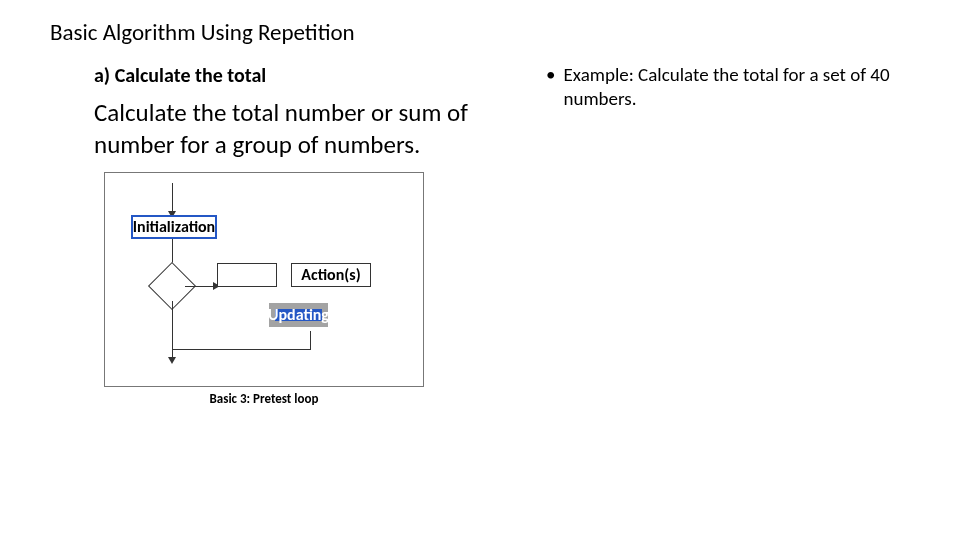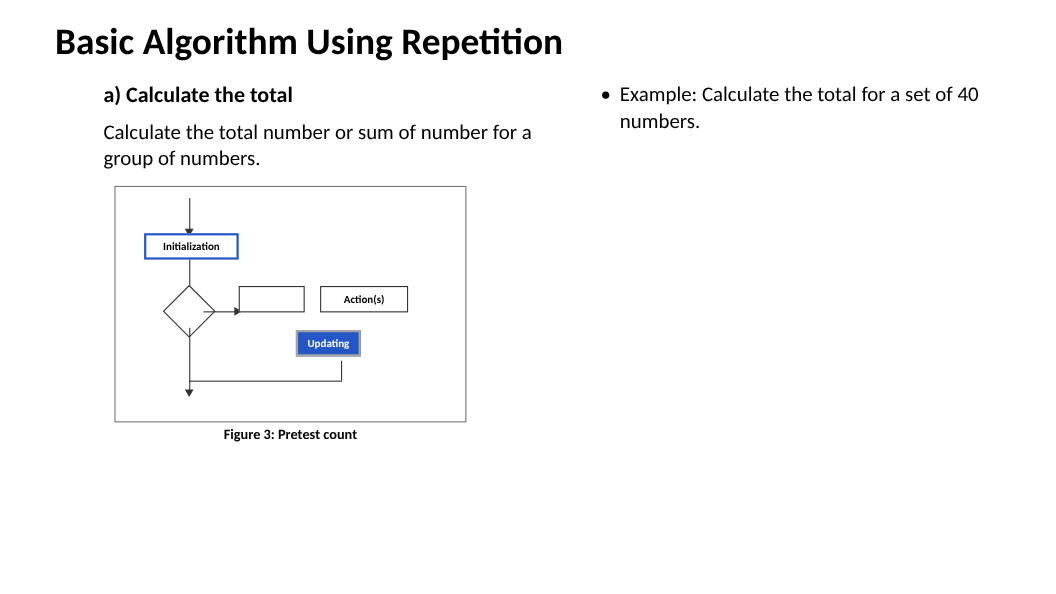--- a/index.html
+++ b/index.html
@@ -5,31 +5,31 @@
   * { box-sizing: border-box; margin: 0; padding: 0; }
   body {
     width: 960px; height: 540px;
     background: #fff;
     font-family: "Calibri", "Segoe UI", Arial, sans-serif;
     color: #000;
     overflow: hidden;
   }
   .slide { padding: 20px 50px 0 50px; }
   .title {
-    font-size: 34px;
-    font-weight: 700;
+    font-size: 23px;
+    font-weight: 400;
     line-height: 1.1;
     margin-bottom: 18px;
     font-family: "Calibri", "Segoe UI", Arial, sans-serif;
   }
   .cols { display: flex; gap: 32px; }
   .col-left { flex: 0 0 420px; margin-left: 44px; }
   .col-right { flex: 1; }
   .sub-a { font-size: 20px; font-weight: 700; margin-bottom: 10px; }
-  .desc { font-size: 19px; line-height: 1.25; margin-bottom: 12px; }
+  .desc { font-size: 25px; line-height: 1.25; margin-bottom: 12px; }
   .fig-wrap {
     border: 1px solid #777;
     width: 320px; height: 215px;
     margin-left: 10px;
     position: relative;
     background: #fff;
   }
   .fig-caption { font-size: 13px; font-weight: 600; text-align: center; width:320px; margin-left:10px; margin-top:4px; }
   .bullet { font-size: 19px; line-height: 1.25; display: flex; gap: 8px; margin-bottom: 10px; }
   .bullet .dot { font-size: 19px; }
@@ -40,28 +40,28 @@
     font-weight: 700;
     padding: 6px 10px 10px 10px;
     line-height: 1.3;
     white-space: pre;
     margin-left: 14px;
     width: 420px;
   }
   
   .fbox {
     position: absolute; border: 1px solid #333; background: #fff;
-    font-size: 10px; font-weight: 600; display: flex;
+    font-size: 16px; font-weight: 600; display: flex;
     align-items: center; justify-content: center; text-align: center;
   }
   .init { left: 26px; top: 42px; width: 86px; height: 24px;
           border: 2px solid #2457c5; color: #000; }
   .actions { left: 186px; top: 90px; width: 80px; height: 24px; }
   .updating { left: 164px; top: 130px; width: 59px; height: 24px;
-              background: #2457c5; color: #fff; border: 2px solid #a3a3a3; }
+              background: #2457c5; color: #fff; border: 6px solid #a3a3a3; }
   .blank { left: 112px; top: 90px; width: 60px; height: 24px; }
   .diamond {
     position: absolute; left: 50px; top: 96px; width: 34px; height: 34px;
     border: 1px solid #333; transform: rotate(45deg); background: #fff;
   }
   .arrow { position: absolute; background: #333; }
   .vline1 { left: 67px; top: 10px; width: 1px; height: 32px; }
   .vline2 { left: 67px; top: 66px; width: 1px; height: 34px; }
   .vline3 { left: 67px; top: 128px; width: 1px; height: 58px; }
   .hline1 { left: 80px; top: 113px; width: 34px; height: 1px; }
@@ -94,21 +94,21 @@
         <div class="arrow hline1"></div>
         <div class="ah ah-right" style="left:108px; top:109px;"></div>
         <div class="fbox blank"></div>
         <div class="fbox actions">Action(s)</div>
         <div class="fbox updating">Updating</div>
         <div class="arrow vloop"></div>
         <div class="arrow hloop"></div>
         <div class="arrow vline3"></div>
         <div class="ah ah-down" style="left:63px; top:184px;"></div>
       </div>
-      <div class="fig-caption">Figure 3: Pretest count</div>
+      <div class="fig-caption">Basic 3: Pretest loop</div>
     </div>
 
     <div class="col-right">
       <div class="bullet">
         <span class="dot">•</span>
         <span>Example: Calculate the total for a set of 40 numbers.</span>
       </div>
     </div>
 
   </div>

